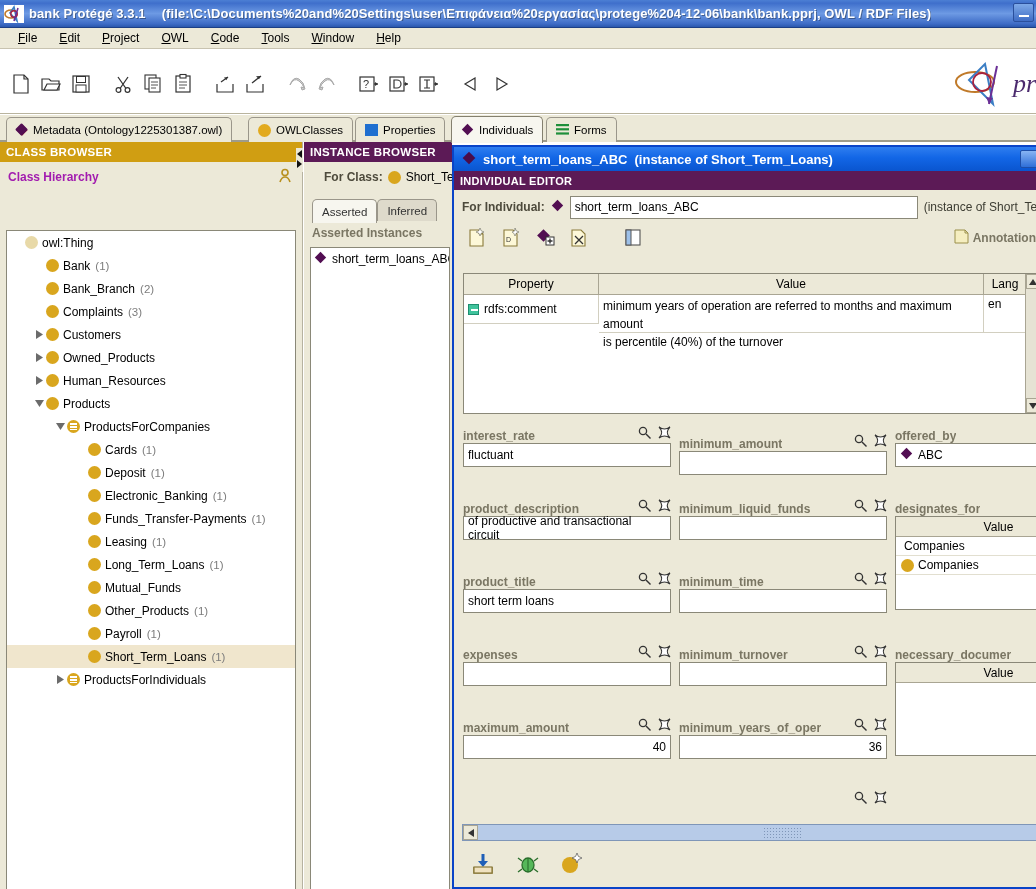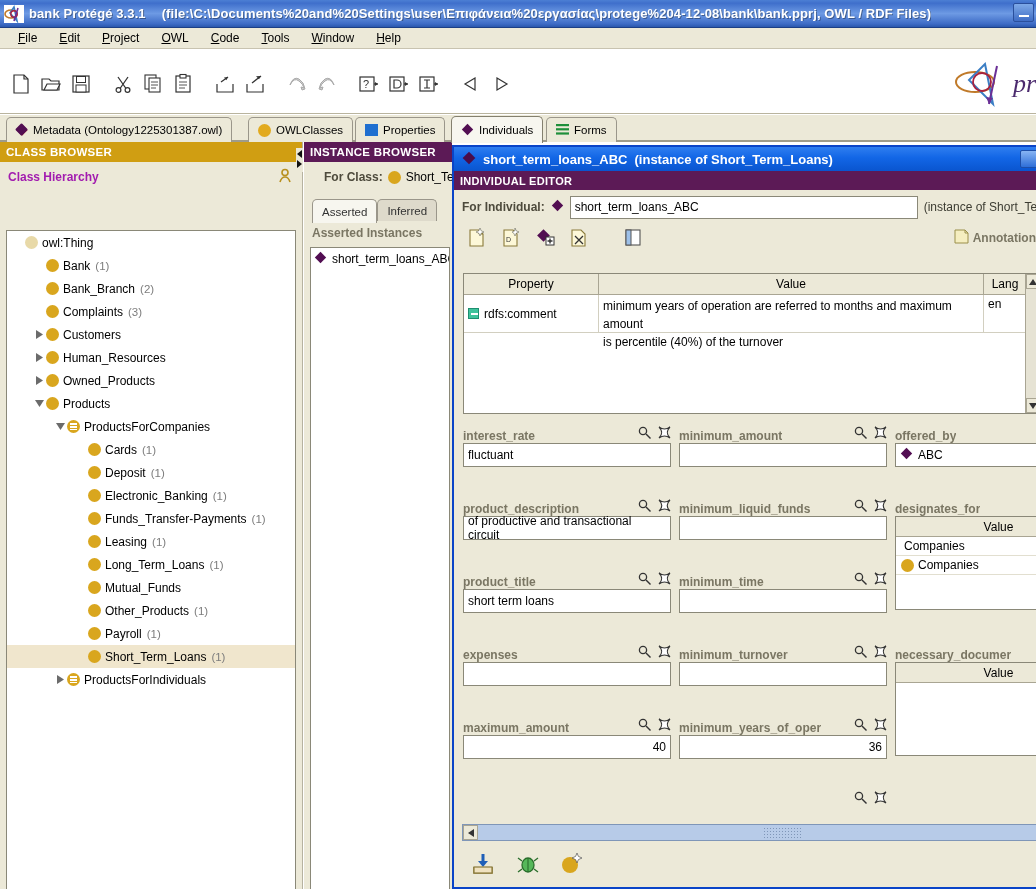--- a/index.html
+++ b/index.html
@@ -220,21 +220,21 @@
       <svg width="20" height="18" viewBox="0 0 20 18">
         <rect x="0" y="0" width="20" height="18" fill="#ffffff"></rect>
         <ellipse cx="7" cy="9" rx="6" ry="4" fill="none" stroke="#c07a2a" stroke-width="1.6"></ellipse>
         <path d="M10 2 L13 16 L6 8 Z" fill="none" stroke="#3b7ec4" stroke-width="1.6"></path>
         <circle cx="10" cy="9" r="3.2" fill="none" stroke="#a8213f" stroke-width="1.4"></circle>
         <path d="M14 3 L10 16" fill="none" stroke="#6a2f96" stroke-width="1.6"></path>
       </svg>
     </span>
     <span class="tb-title">bank  Protégé 3.3.1</span>
     <span style="width:16px"></span>
-    <span class="tb-title path">(file:\C:\Documents%20and%20Settings\user\Επιφάνεια%20εργασίας\protege%204-12-08\bank\bank.pprj, OWL / RDF Files)</span>
+    <span class="tb-title path">(file:\C:\Documents%20and%20Settings\user\Επιφάνεια%20εργασίας\protege%204-12-06\bank\bank.pprj, OWL / RDF Files)</span>
     <span class="tb-buttons">
       <span class="tb-btn min">
           <i></i>
         </span>
     </span>
   </div>
 
   <div class="menubar">
     <div class="menu-item"><u>F</u>ile</div>
     <div class="menu-item"><u>E</u>dit</div>
@@ -444,30 +444,30 @@
           <span class="ico-circle" style="background: rgb(217, 166, 30);"></span>
           <span class="tlabel">Customers</span>
         </div>
         <div class="tnode" style="padding-left: 25px;">
           <span class="twist">
             <svg width="9" height="9">
               <path d="M1 0 L8 4.5 L1 9 z" fill="#6b6b6b"></path>
             </svg>
           </span>
           <span class="ico-circle" style="background: rgb(217, 166, 30);"></span>
-          <span class="tlabel">Human_Resources</span>
+          <span class="tlabel">Owned_Products</span>
         </div>
         <div class="tnode" style="padding-left: 25px;">
           <span class="twist">
             <svg width="9" height="9">
               <path d="M1 0 L8 4.5 L1 9 z" fill="#6b6b6b"></path>
             </svg>
           </span>
           <span class="ico-circle" style="background: rgb(217, 166, 30);"></span>
-          <span class="tlabel">Owned_Products</span>
+          <span class="tlabel">Human_Resources</span>
         </div>
         <div class="tnode" style="padding-left: 25px;">
           <span class="twist">
             <svg width="9" height="9">
               <path d="M0 1 L9 1 L4.5 8 z" fill="#6b6b6b"></path>
             </svg>
           </span>
           <span class="ico-circle" style="background: rgb(217, 166, 30);"></span>
           <span class="tlabel">Products</span>
         </div>
@@ -661,21 +661,21 @@
       </span>
     </div>
 
     <div class="ann-table">
       <div class="ann-row">
         <div class="ann-th" style="width:135px">Property</div>
         <div class="ann-th" style="width:385px">Value</div>
         <div class="ann-th" style="width:42px;border-right:none">Lang</div>
       </div>
       <div class="ann-row">
-        <div class="ann-td" style="width:135px;display:flex;align-items:center;gap:5px;height:38px">
+        <div class="ann-td" style="width:135px;display:flex;align-items:center;gap:5px;height:29px">
           <span class="ico-prop"></span>
           <span>rdfs:comment</span>
         </div>
         <div class="ann-td" style="width:385px;height:38px;line-height:18px">
           <div>minimum years of operation are referred to months and maximum amount</div>
           <div>is percentile (40%) of the turnover</div>
         </div>
         <div class="ann-td" style="width:42px;height:38px;border-right:none">en</div>
       </div>
       <div class="vscroll">
@@ -761,21 +761,21 @@
                   <circle cx="5" cy="5" r="3.6" fill="none" stroke="#333" stroke-width="1.3"></circle>
                   <path d="M8 8 L12.5 12.5" stroke="#333" stroke-width="1.4"></path>
                 </svg></span>
               <span><svg width="13" height="13">
                   <path d="M1 1 Q6.5 6.5 1 12 Q6.5 8 12 12 Q6.5 6.5 12 1 Q6.5 5 1 1 z" fill="#fff" stroke="#333" stroke-width="1.1"></path>
                 </svg></span>
             </span>
           </div>
           <div class="finput num">40</div>
         </div>
-        <div class="fgroup" style="left: 216px; top: 0px; width: 208px;">
+        <div class="fgroup" style="left: 216px; top: 8px; width: 208px;">
           <div class="flabel-row">
             <span class="flabel">minimum_amount</span>
             <span class="facts">
               <span><svg width="13" height="13">
                   <circle cx="5" cy="5" r="3.6" fill="none" stroke="#333" stroke-width="1.3"></circle>
                   <path d="M8 8 L12.5 12.5" stroke="#333" stroke-width="1.4"></path>
                 </svg></span>
               <span><svg width="13" height="13">
                   <path d="M1 1 Q6.5 6.5 1 12 Q6.5 8 12 12 Q6.5 6.5 12 1 Q6.5 5 1 1 z" fill="#fff" stroke="#333" stroke-width="1.1"></path>
                 </svg></span>

